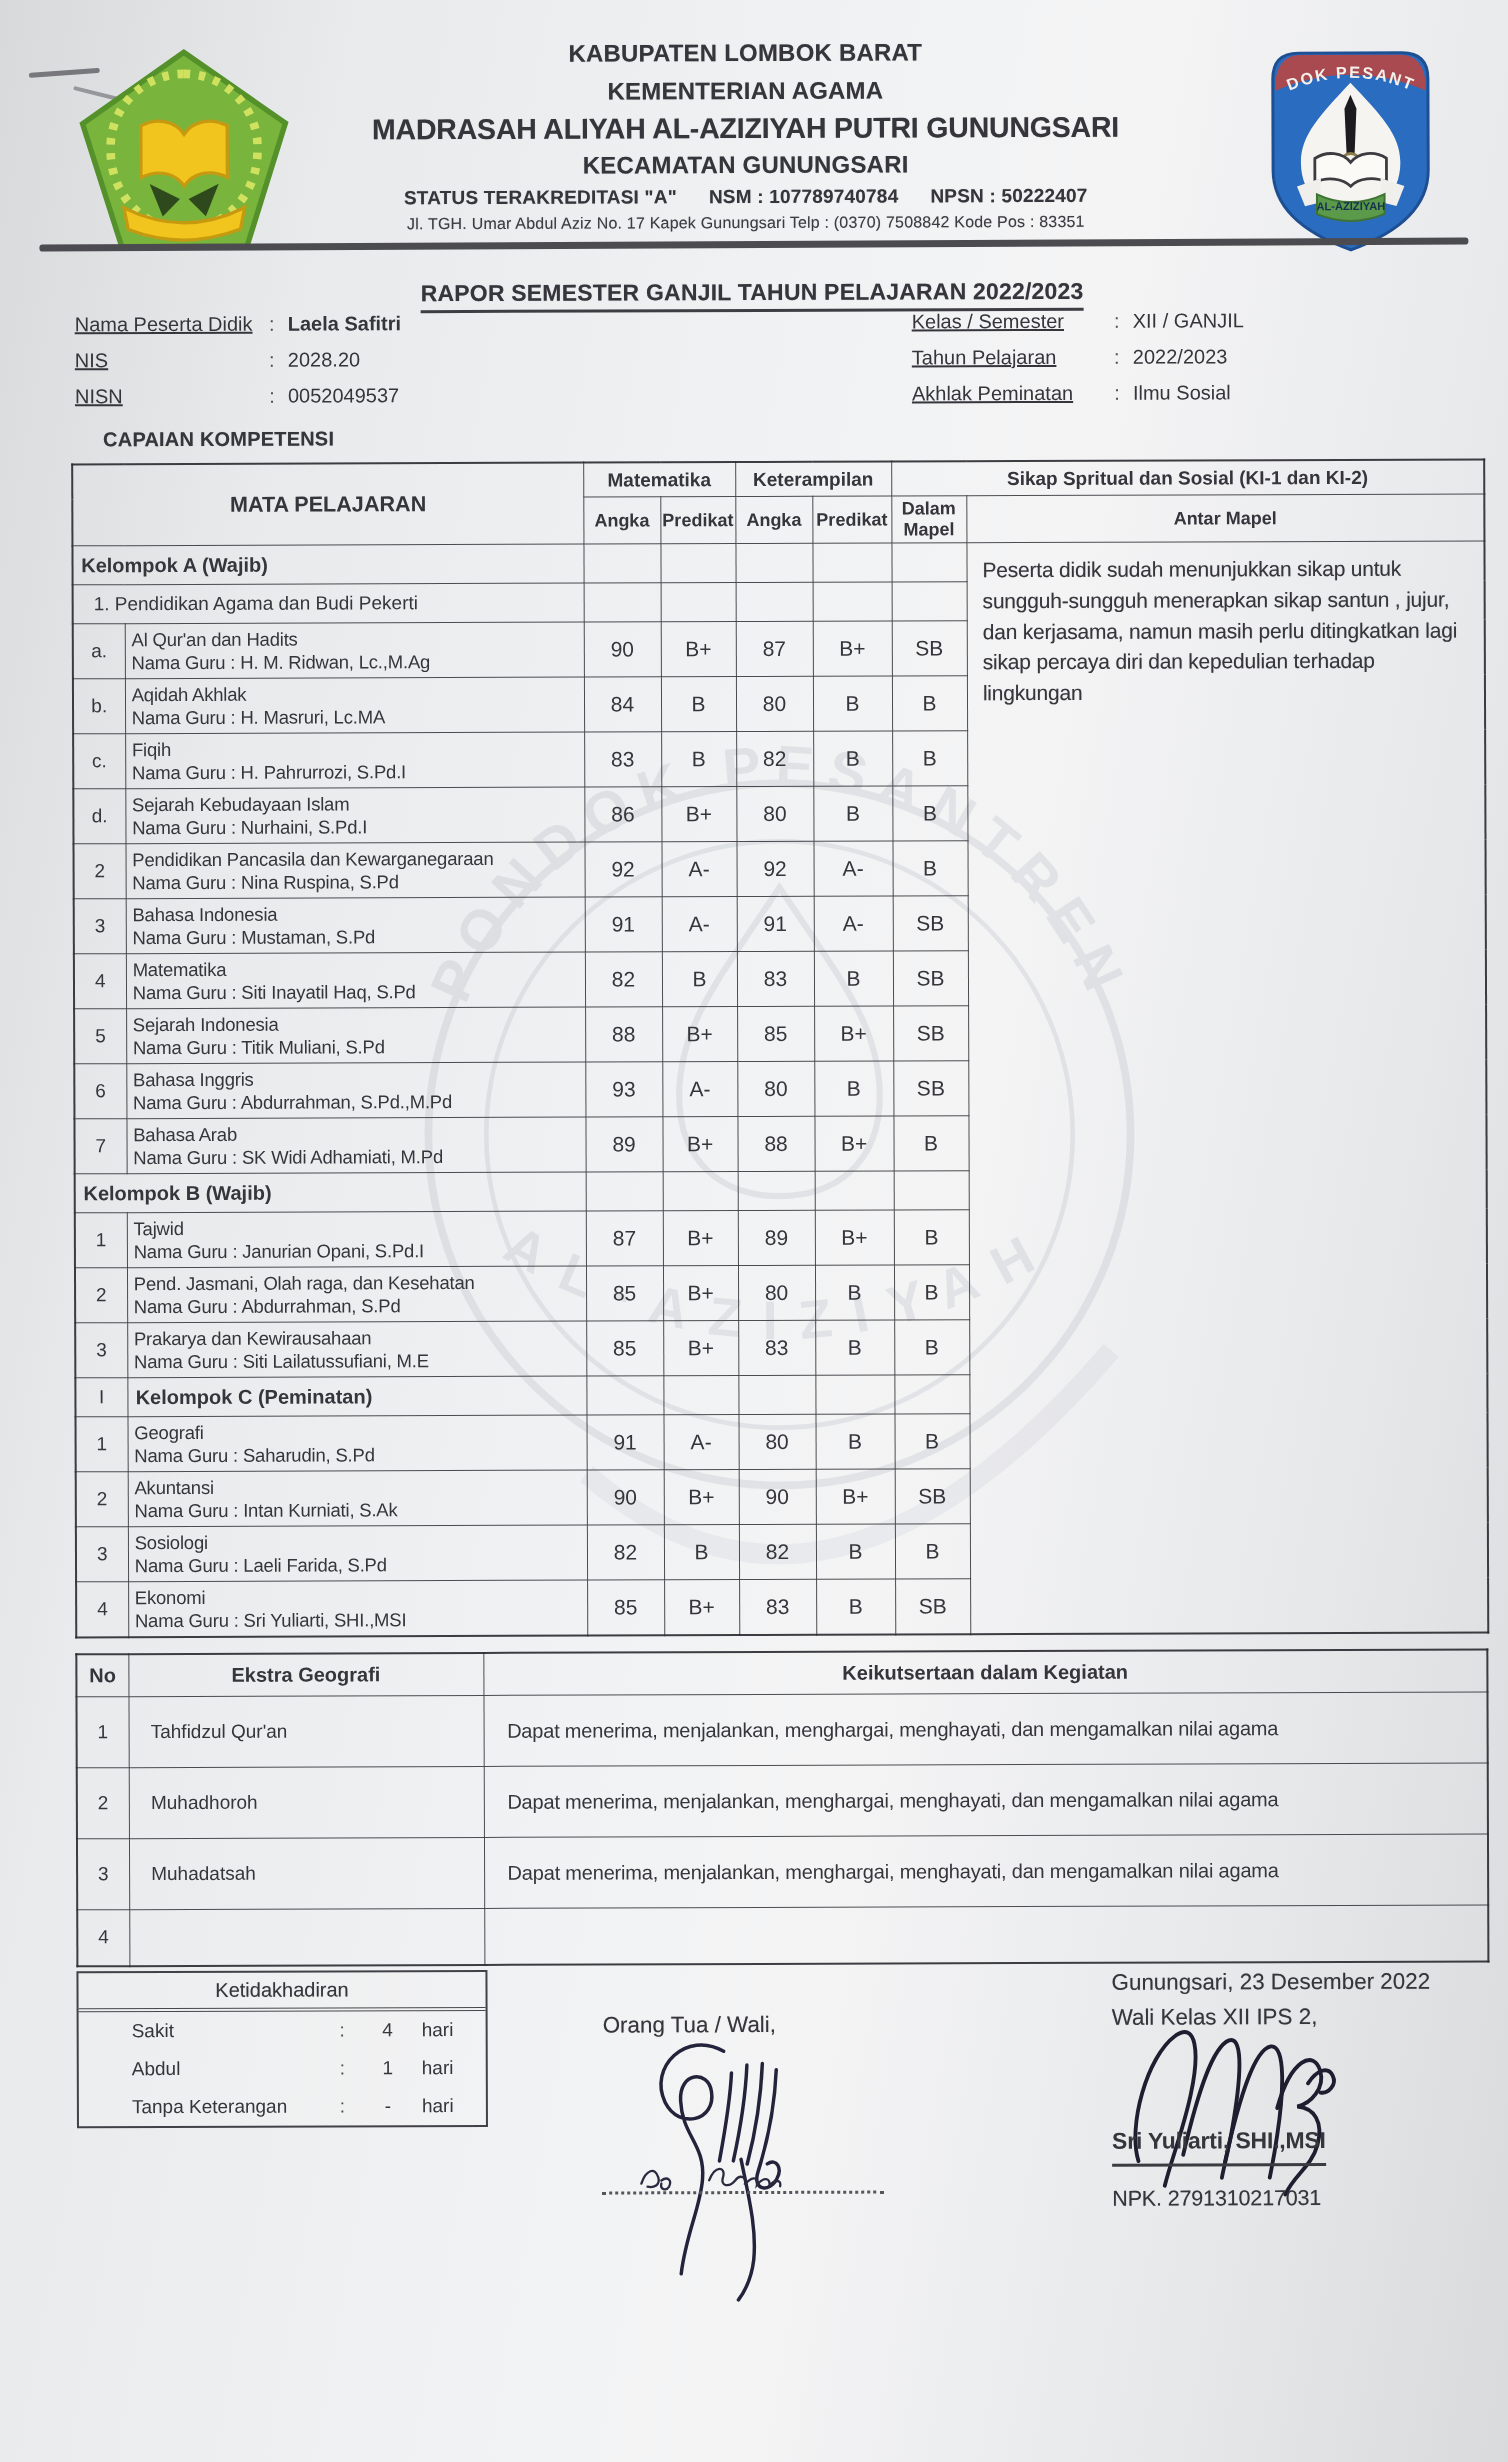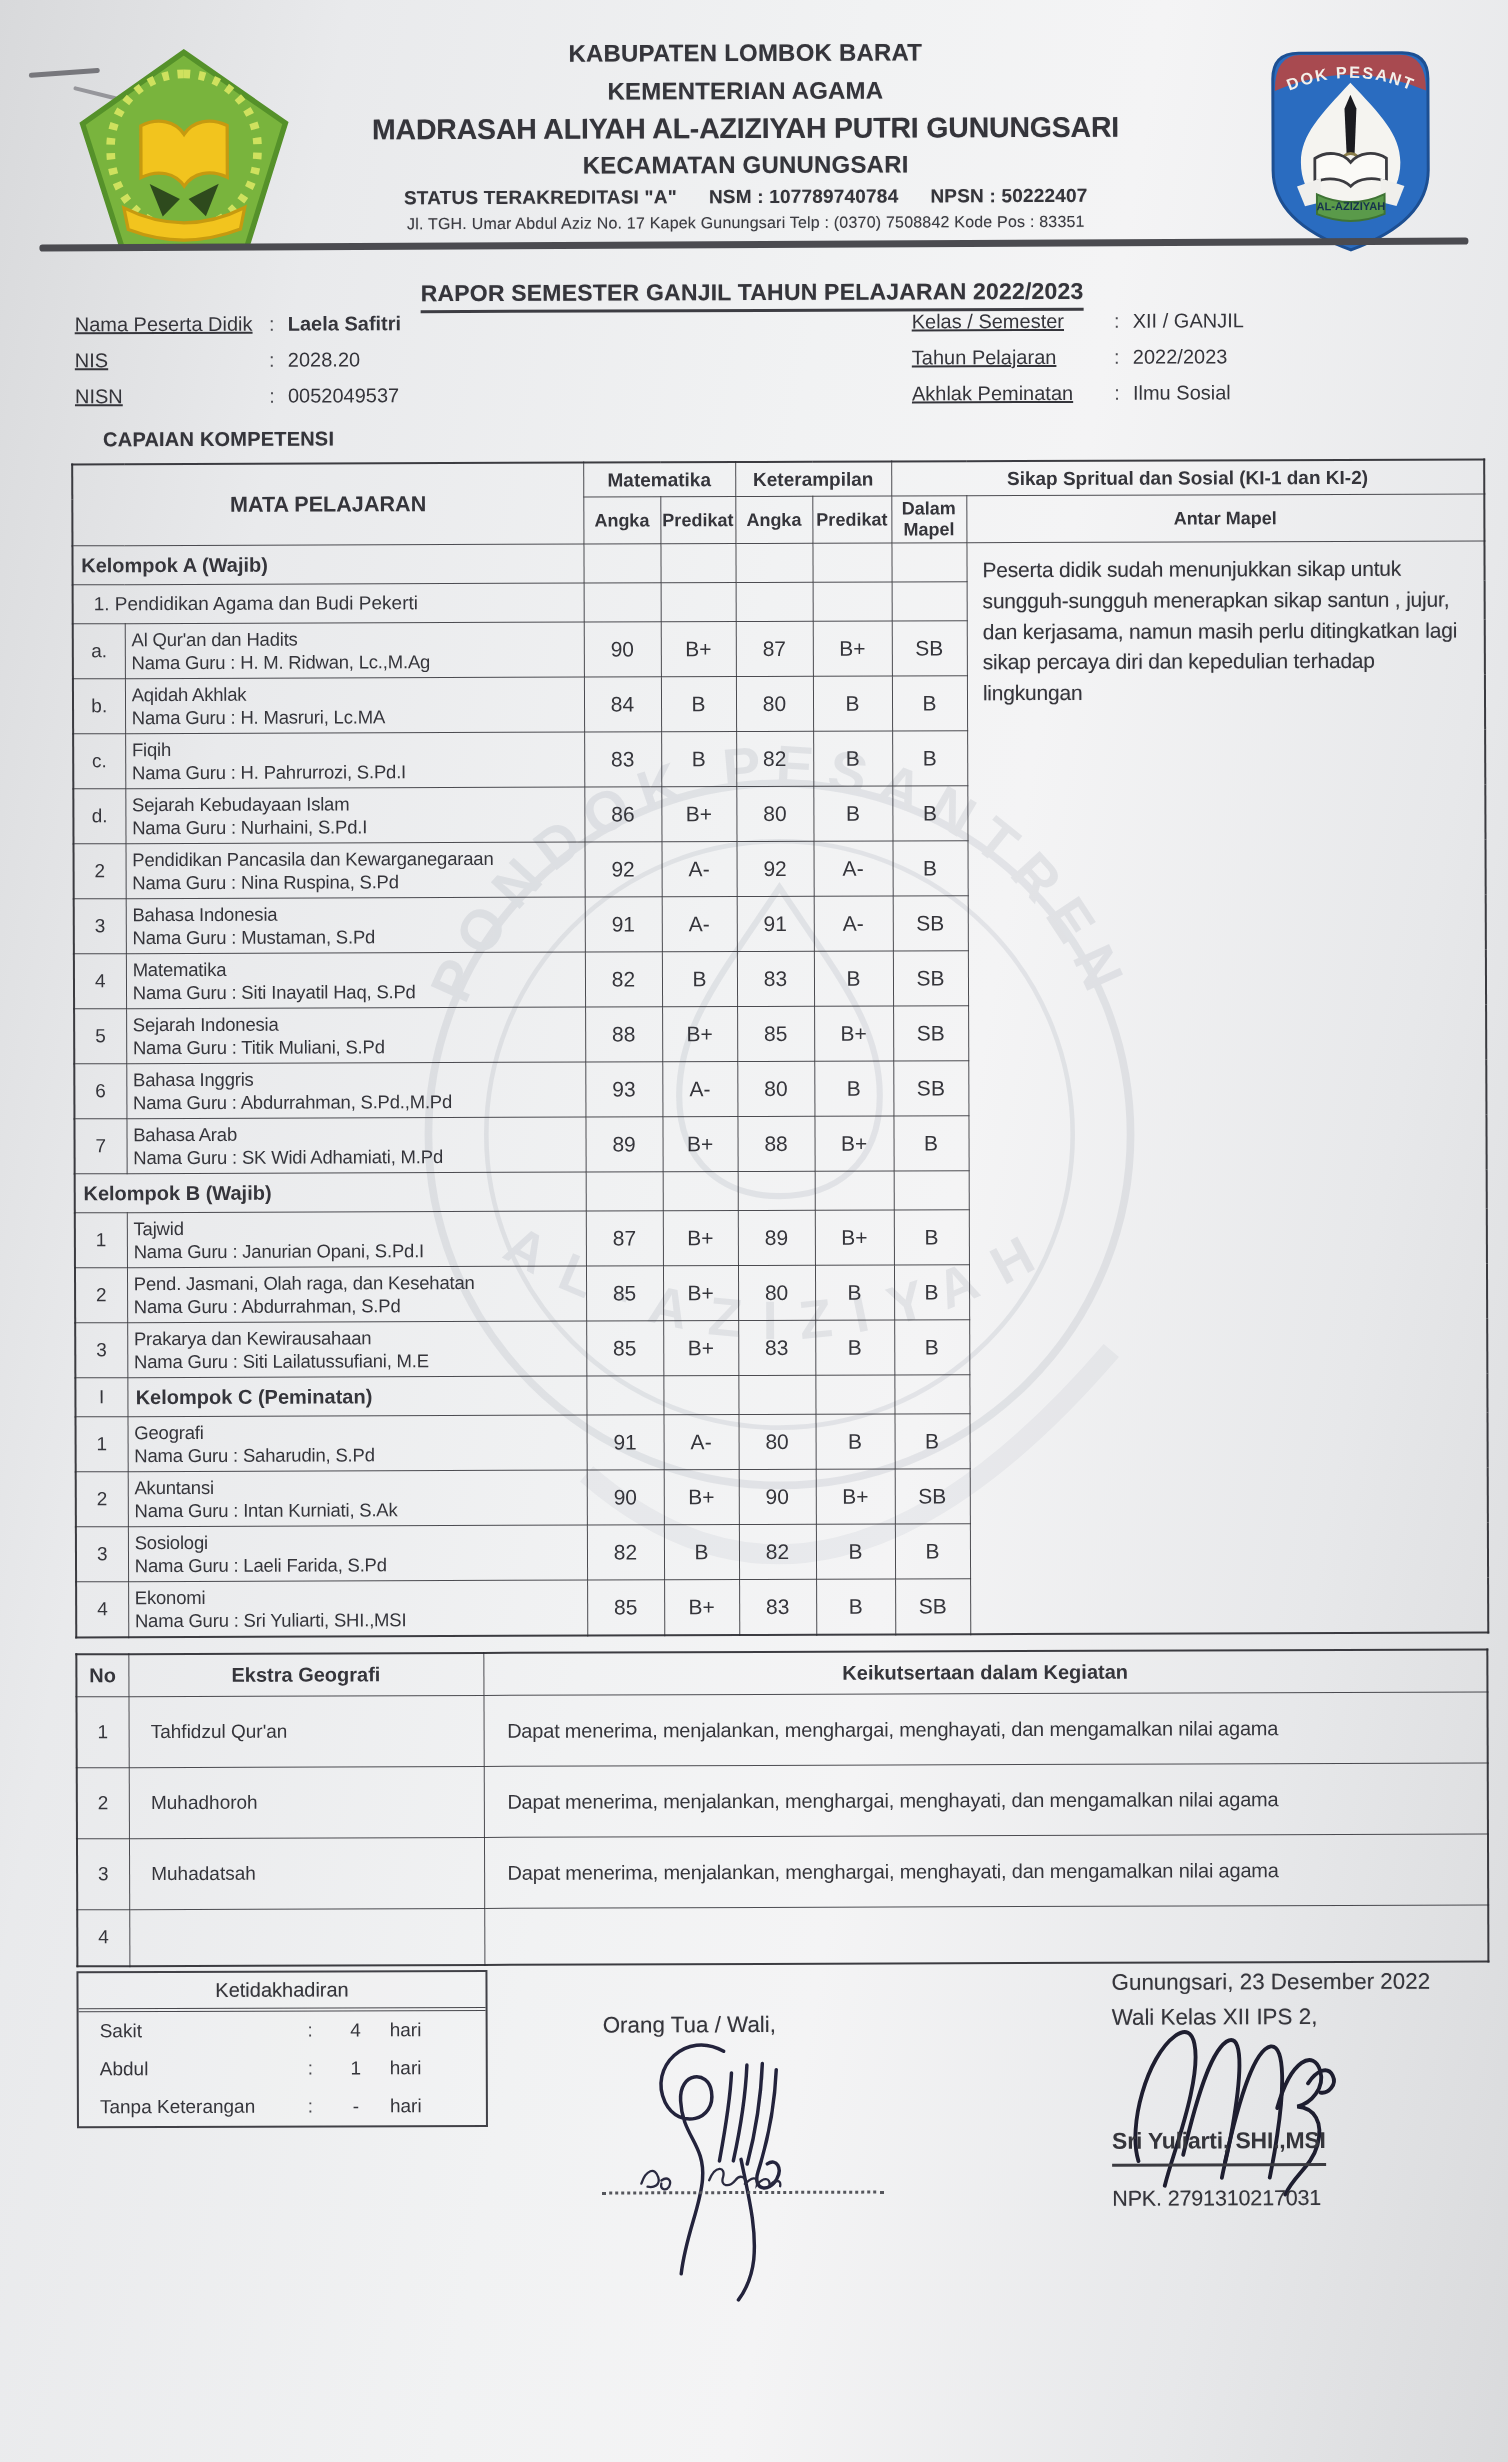--- a/index.html
+++ b/index.html
@@ -63,21 +63,21 @@
   .ekskul-table th,.ekskul-table td{border:1.5px solid rgba(52,52,58,.88);}
   .ekskul-table th{height:39px;font-size:20px;font-weight:600;}
   .ek-no{text-align:center;font-size:19px;}
   .ek-name{padding-left:21.6px;font-size:19px;}
   .ek-desc{padding-left:23px;font-size:20px;letter-spacing:-0.2px;}
 
   
   .att{position:absolute;left:73px;top:1969px;width:407px;border:2.3px solid rgba(50,50,56,.92);background:rgba(255,255,255,.12);}
   .att-title{height:35px;line-height:35px;text-align:center;font-size:20px;border-bottom:4.6px double rgba(52,52,58,.9);}
   .att-row{display:flex;height:38px;align-items:center;font-size:19px;}
-  .att-label{padding-left:21px;width:199px;flex:none;}
+  .att-label{padding-left:5px;width:199px;flex:none;margin-left:48px;}
   .att-colon{width:23px;flex:none;color:#4a4a50;text-align:center;}
   .att-val{width:68px;flex:none;text-align:center;}
   .att-unit{flex:1;}
 
   
   .sig-parent{position:absolute;left:540px;top:2006px;width:363px;}
   .sig-parent .sig-label{position:absolute;left:59px;top:6.2px;font-size:22.4px;}
   .sig-parent .dots{position:absolute;left:58px;top:185px;width:282px;border-bottom:3.1px dotted #55565c;}
   .sig-ink-parent{position:absolute;left:81px;top:21.6px;}
   .sig-note{position:absolute;left:91px;top:151px;}

